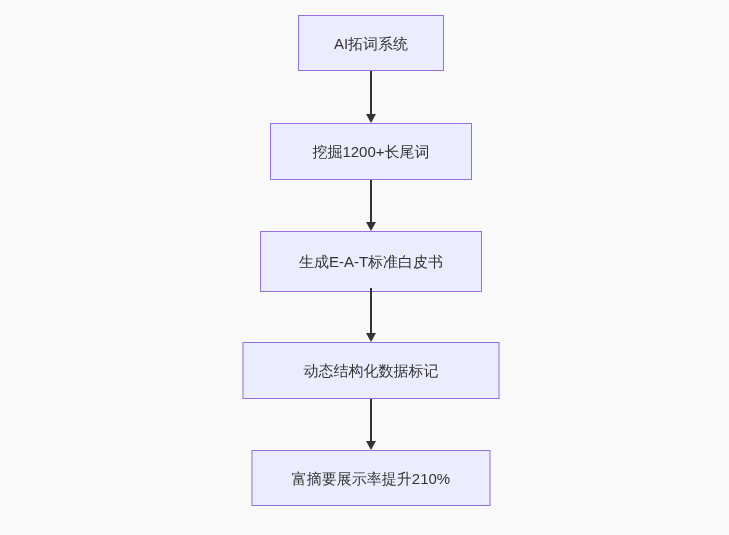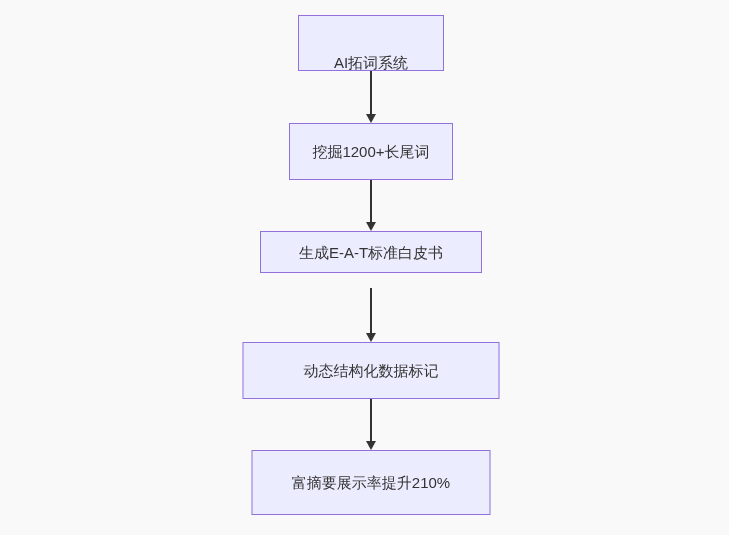--- a/index.html
+++ b/index.html
@@ -32,25 +32,25 @@
     border: 1px solid var(--node-border);
     color: var(--text-color);
     font-size: 15px;
     display: flex;
     align-items: center;
     justify-content: center;
     text-align: center;
     white-space: nowrap;
     line-height: 1;
   }
-  .node-1 { top: 15px;  width: 146px; height: 56px; align-items: flex-end; }
-  .node-2 { top: 123px; width: 164px; height: 57px; }
-  .node-3 { top: 231px; width: 222px; height: 42px; }
+  .node-1 { top: 15px;  width: 146px; height: 56px; }
+  .node-2 { top: 123px; width: 202px; height: 57px; }
+  .node-3 { top: 231px; width: 222px; height: 61px; }
   .node-4 { top: 342px; width: 257px; height: 57px; }
-  .node-5 { top: 450px; width: 239px; height: 65px; }
+  .node-5 { top: 450px; width: 239px; height: 56px; }
 
   .flow-arrow {
     position: absolute;
     left: 371px;
     transform: translateX(-50%);
     width: 10px;
     display: flex;
     flex-direction: column;
     align-items: center;
   }

